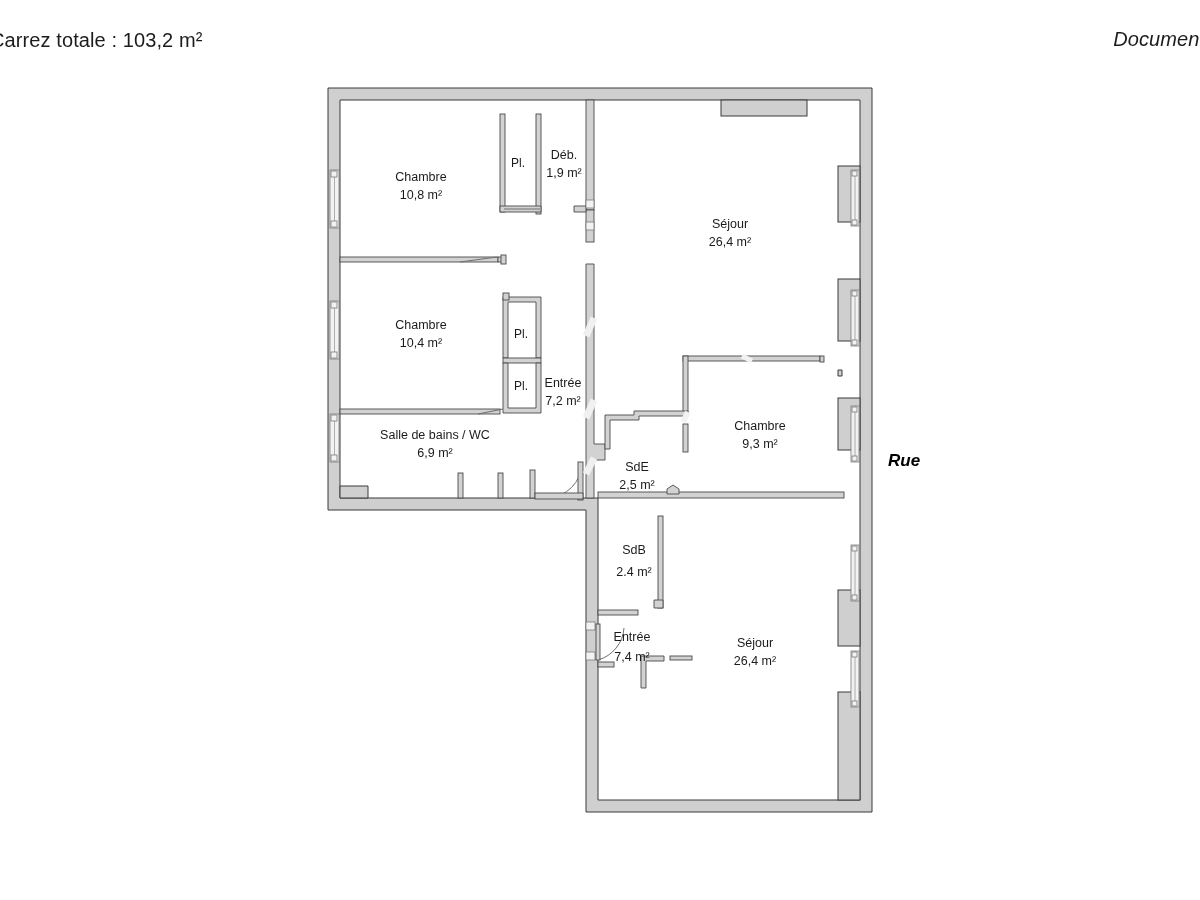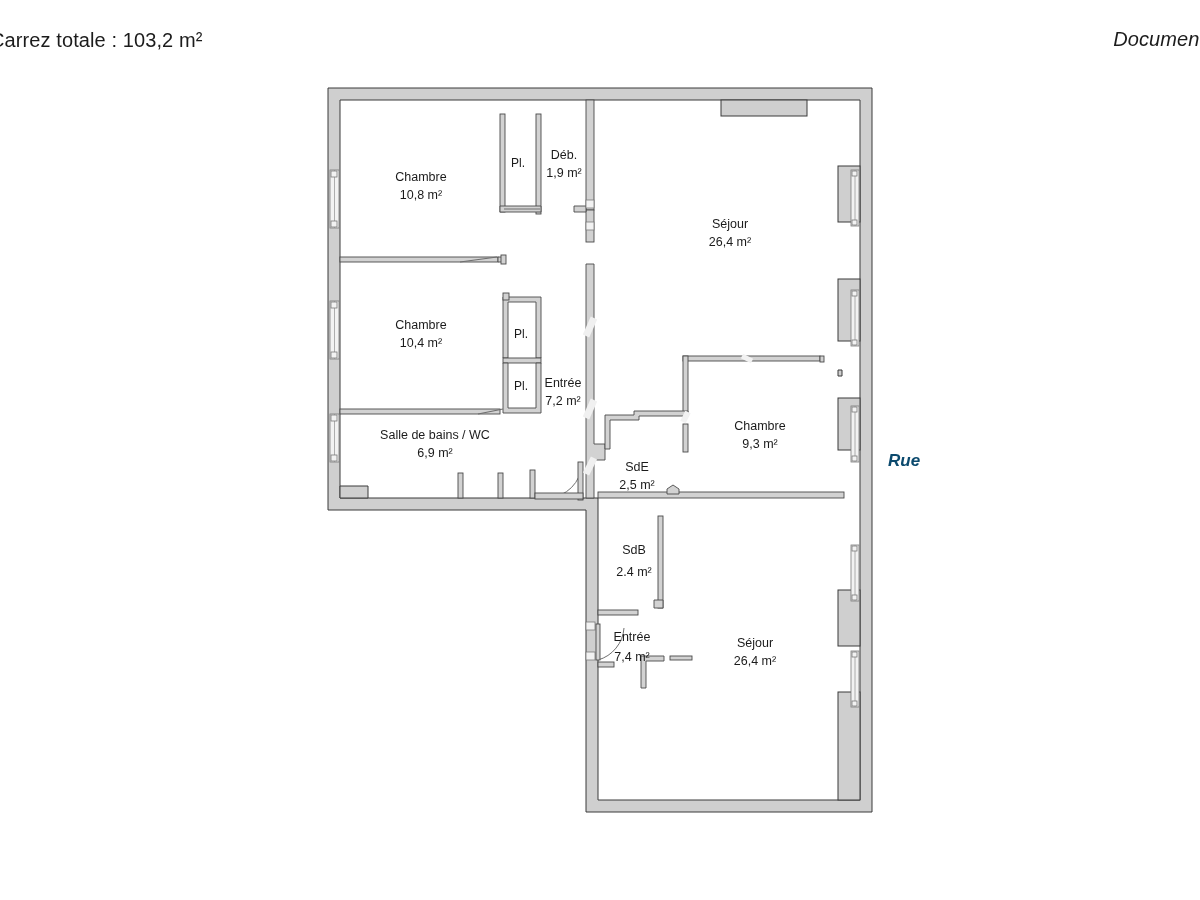--- a/index.html
+++ b/index.html
@@ -38,21 +38,21 @@
     font-style: italic;
     font-weight: 500;
   }
   #street-label {
     position: absolute;
     left: 888px;
     top: 451px;
     font-size: 17px;
     font-style: italic;
     font-weight: 600;
-    color: #0c4a6e;
+    color: #000000;
     white-space: nowrap;
   }
   #floorplan-svg {
     position: absolute;
     left: 0;
     top: 0;
   }
   .room-label {
     font-family: "Liberation Sans", sans-serif;
     font-size: 12.5px;

